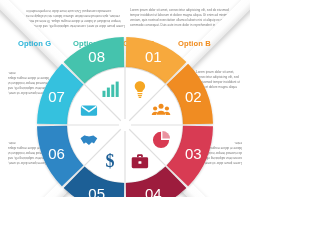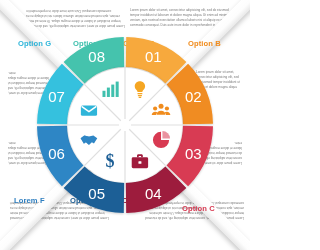--- a/index.html
+++ b/index.html
@@ -3,21 +3,21 @@
 <meta charset="utf-8">
 <style>
   html,body{margin:0;padding:0;}
   body{
     width:250px;height:250px;
     background:#ffffff;
     font-family:"Liberation Sans", sans-serif;
     overflow:hidden;
     position:relative;
   }
-  #canvas{position:absolute;inset:0;width:250px;height:250px;overflow:hidden;background:#fcfcfc;}
+  #canvas{position:absolute;inset:0;width:250px;height:197px;overflow:hidden;background:#fcfcfc;}
 
   .corner-panel{
     position:absolute;
     width:250px;height:250px;
     background:#ffffff;
   }
   
   .panel-tl{clip-path:polygon(0 0,125px 125px,0 250px);}
   .panel-tr{clip-path:polygon(0 0,250px 0,125px 125px);}
   .panel-br{clip-path:polygon(250px 0,250px 250px,125px 125px);}
@@ -46,21 +46,21 @@
   .st-l1{left:8px;top:70px;text-align:right;}
   .st-r1{left:196px;top:70px;text-align:left;}
   .st-l2{left:8px;top:140px;text-align:right;}
   .st-r2{left:196px;top:140px;text-align:left;}
 
   
   .opt{position:absolute;font-size:7.6px;font-weight:bold;letter-spacing:.1px;white-space:nowrap;}
   .opt-g{left:18px;top:39px;color:#2fb5d9;}
   .opt-h{left:73px;top:39px;color:#3fc0ad;}
   .opt-a{left:123px;top:39px;color:#f5a623;}
-  .opt-b{left:188px;top:39px;color:#f08c1e;}
+  .opt-b{left:178px;top:39px;color:#f08c1e;}
   .opt-f{left:14px;top:196px;color:#2f7fc0;}
   .opt-e{left:70px;top:196px;color:#1d5f96;}
   .opt-d{left:122px;top:196px;color:#a01b3c;}
   .opt-c{left:182px;top:204px;color:#d83a52;}
 
   
   #donut{position:absolute;left:33px;top:33px;width:184px;height:184px;}
 
   .seg-num{
     font-family:"Liberation Sans", sans-serif;

